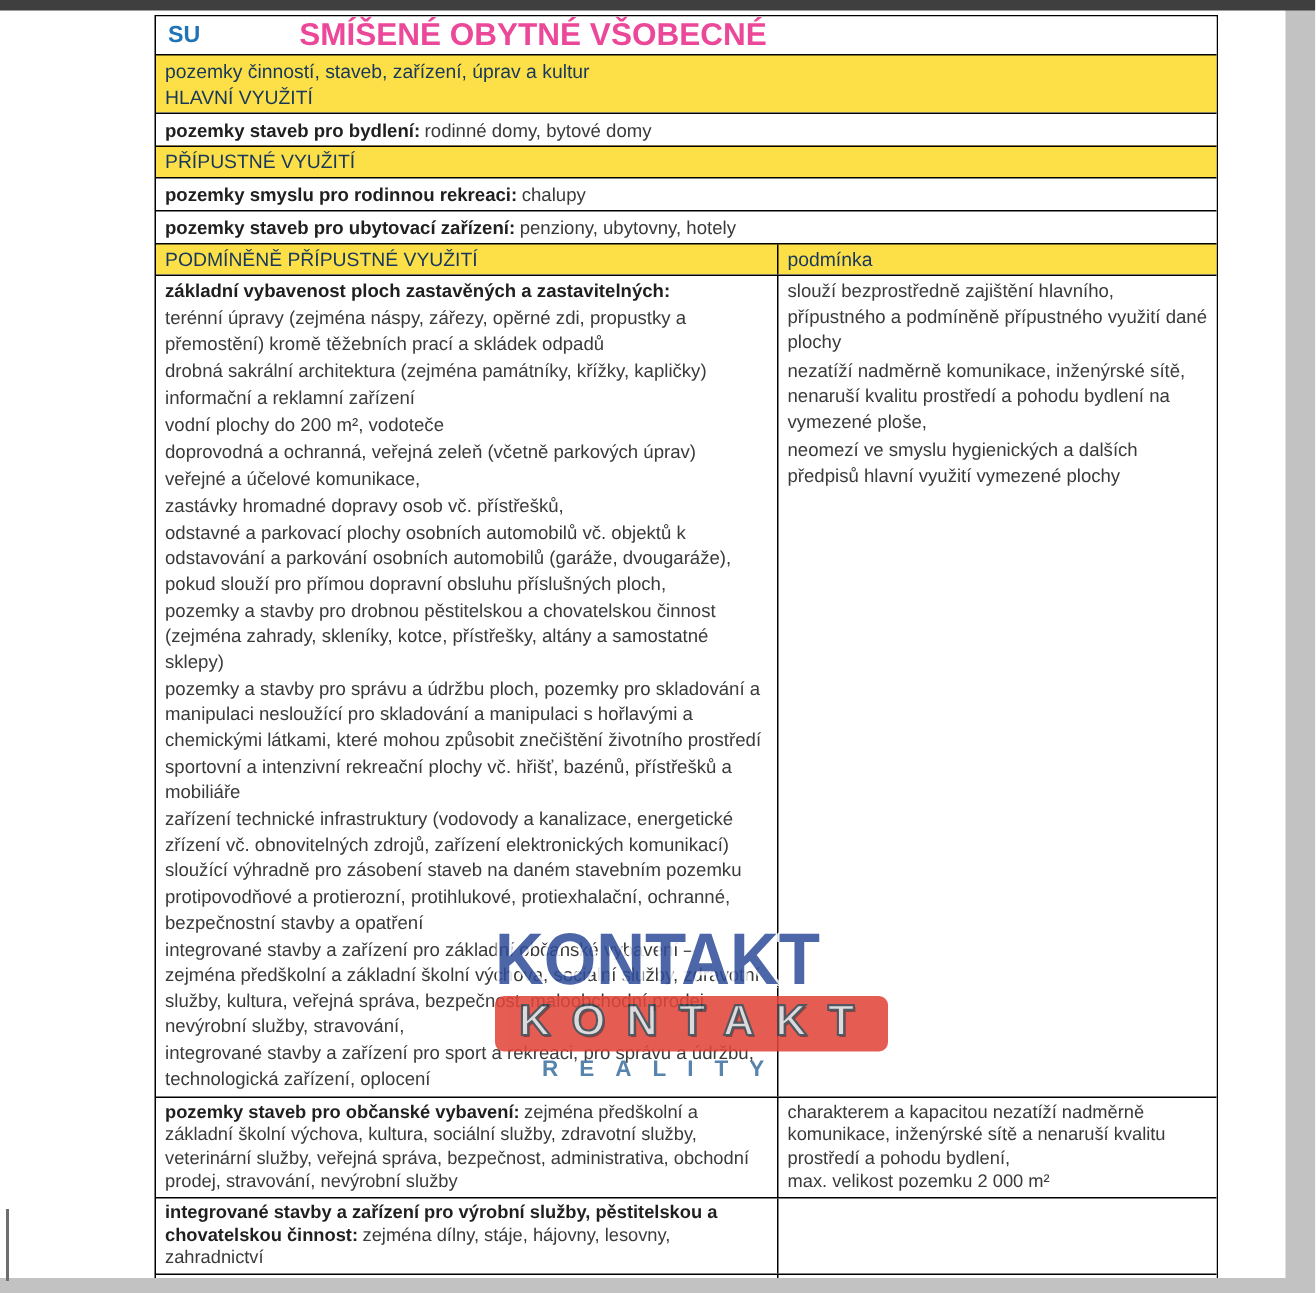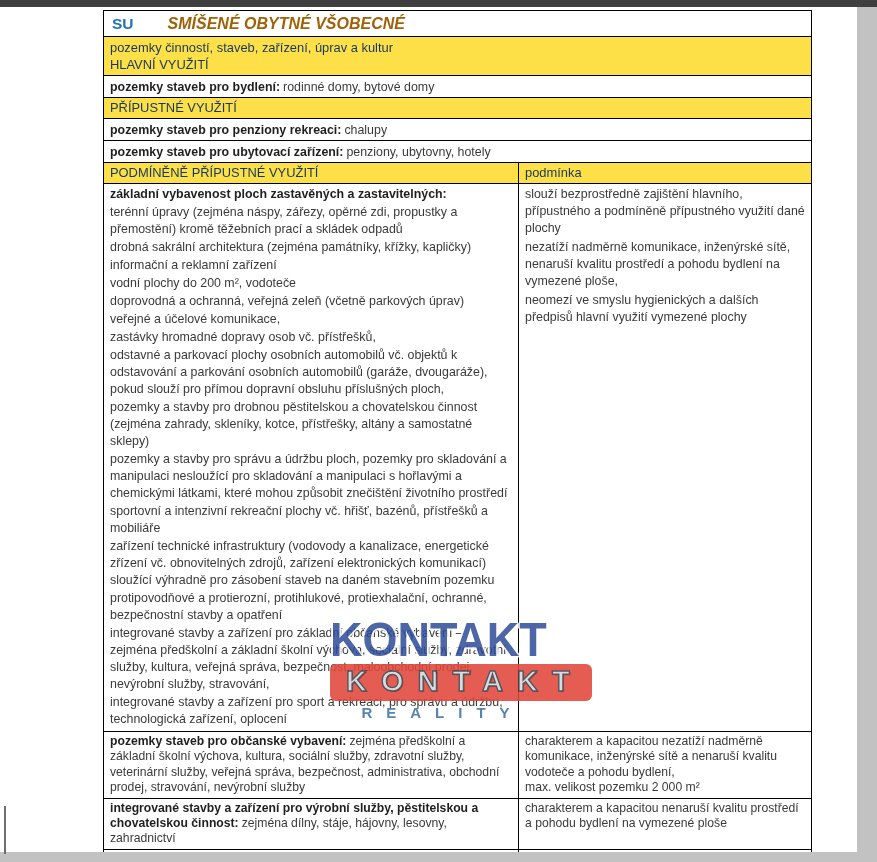--- a/index.html
+++ b/index.html
@@ -9,28 +9,28 @@
 
   
   .top-strip    { position:absolute; left:0; top:0; width:877px; height:7px; background:#3f3f3f; z-index:5; }
   .right-strip  { position:absolute; left:857px; top:0; width:20px; height:862px; background:#c2c2c2; z-index:4; }
   .bottom-strip { position:absolute; left:0; top:852px; width:858px; height:10px; background:#c2c2c2; z-index:4; }
   .left-line    { position:absolute; left:4px; top:806px; width:2px; height:48px; background:#6e6e6e; z-index:4; }
 
   
   .ztable { position:absolute; left:103px; top:10px; width:709px; border:1px solid #000; background:#fff; font-size:12.4px; color:#3a3a3a; z-index:1; }
   .row { border-top:1px solid #000; padding:2px 6px; line-height:16px; background:#fff; }
-  .row.first { border-top:none; }
+  .row.first { border-top:none;gap:32px; }
   .cyan { background:#fde047; color:#17375d; font-weight:normal; font-size:12.9px; }
   .bold { font-weight:bold; color:#1f1f1f; }
   .lead { font-weight:bold; color:#1f1f1f; margin-right:3px; }
 
   .title-row { display:flex; align-items:center; min-height:25px; padding:3px 6px 2px 8px; }
   .title-code { color:#2173b8; font-weight:bold; font-size:15.5px; margin-right:34px; }
-  .title-name { color:#a16207; font-weight:bold; font-size:16px;font-style:italic; }
+  .title-name { color:#ec4899; font-weight:bold; font-size:21px; }
 
   .sub-row { min-height:37px; padding-top:2px; }
   .sub-row div { line-height:17px; }
 
   .hdr-row { min-height:19px; }
   .txt-row { min-height:22px; padding-top:3px; }
 
   
   .cols { display:flex; padding:0; }
   .col-l { width:415px; border-right:1px solid #000; padding:2px 6px; }
@@ -80,21 +80,21 @@
       <div>HLAVNÍ VYUŽITÍ</div>
     </div>
 
     <div class="row txt-row">
       <span class="lead">pozemky staveb pro bydlení:</span><span>rodinné domy, bytové domy</span>
     </div>
 
     <div class="row cyan hdr-row">PŘÍPUSTNÉ VYUŽITÍ</div>
 
     <div class="row txt-row">
-      <span class="lead">pozemky staveb pro penziony rekreaci:</span><span>chalupy</span>
+      <span class="lead">pozemky smyslu pro rodinnou rekreaci:</span><span>chalupy</span>
     </div>
     <div class="row txt-row">
       <span class="lead">pozemky staveb pro ubytovací zařízení:</span><span>penziony, ubytovny, hotely</span>
     </div>
 
     <div class="row cyan cols hdr-row">
       <div class="col-l">PODMÍNĚNĚ PŘÍPUSTNÉ VYUŽITÍ</div>
       <div class="col-r">podmínka</div>
     </div>
 
@@ -122,31 +122,28 @@
         <div class="item">nezatíží nadměrně komunikace, inženýrské sítě, nenaruší kvalitu prostředí a pohodu bydlení na vymezené ploše,</div>
         <div class="item">neomezí ve smyslu hygienických a dalších předpisů hlavní využití vymezené plochy</div>
       </div>
     </div>
 
     <div class="row cols mid-row">
       <div class="col-l">
         <span class="lead">pozemky staveb pro občanské vybavení:</span><span>zejména předškolní a základní školní výchova, kultura, sociální služby, zdravotní služby, veterinární služby, veřejná správa, bezpečnost, administrativa, obchodní prodej, stravování, nevýrobní služby</span>
       </div>
       <div class="col-r">
-        <div>charakterem a kapacitou nezatíží nadměrně komunikace, inženýrské sítě a nenaruší kvalitu vodoteče a pohodu bydlení,</div>
+        <div>charakterem a kapacitou nezatíží nadměrně komunikace, inženýrské sítě a nenaruší kvalitu prostředí a pohodu bydlení,</div>
         <div>max. velikost pozemku 2 000 m²</div>
       </div>
     </div>
 
     <div class="row cols mid2-row">
       <div class="col-l">
         <span class="lead">integrované stavby a zařízení pro výrobní služby, pěstitelskou a chovatelskou činnost:</span><span>zejména dílny, stáje, hájovny, lesovny, zahradnictví</span>
-      </div>
-      <div class="col-r">
-        <div>charakterem a kapacitou nenaruší kvalitu prostředí a pohodu bydlení na vymezené ploše</div>
       </div>
     </div>
 
     <div class="row cols mid3-row">
       <div class="col-l">
         <span class="lead">liniové stavby a plošně nenáročná zařízení technické infrastruktury nadřazených systémů</span>
       </div>
       <div class="col-r">
         <div>plocha nepřesáhne 300 m²</div>
 

